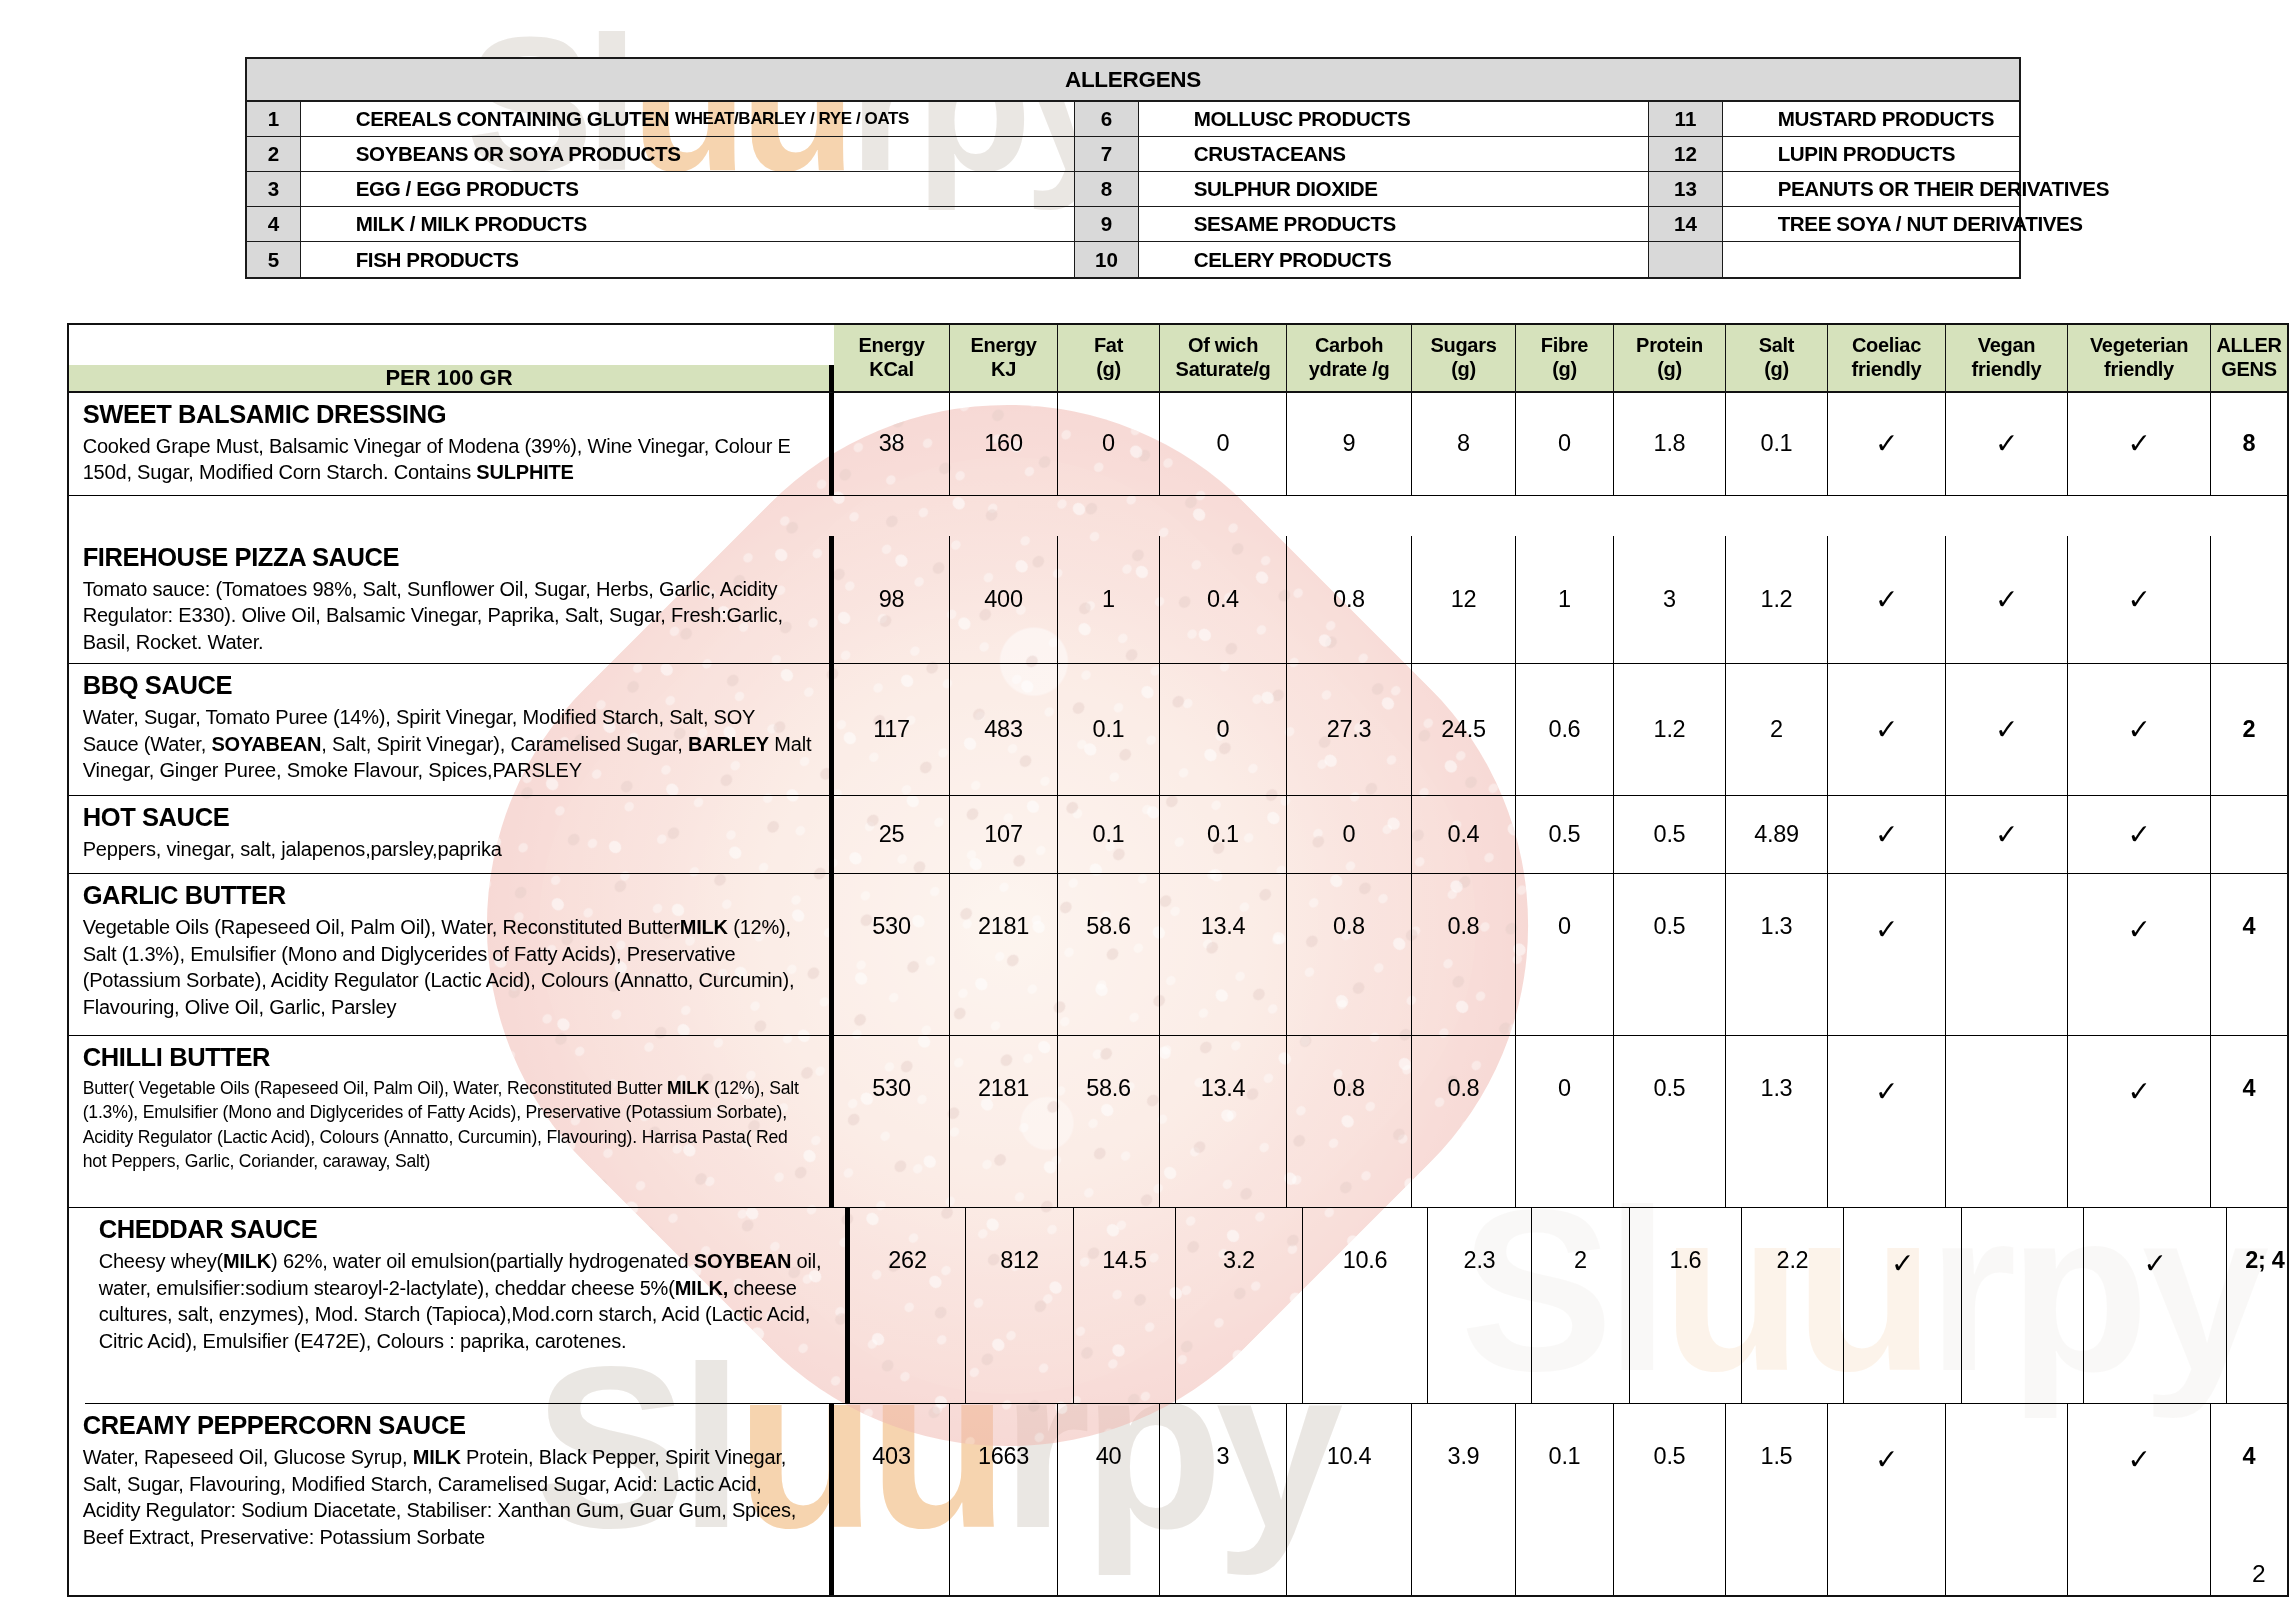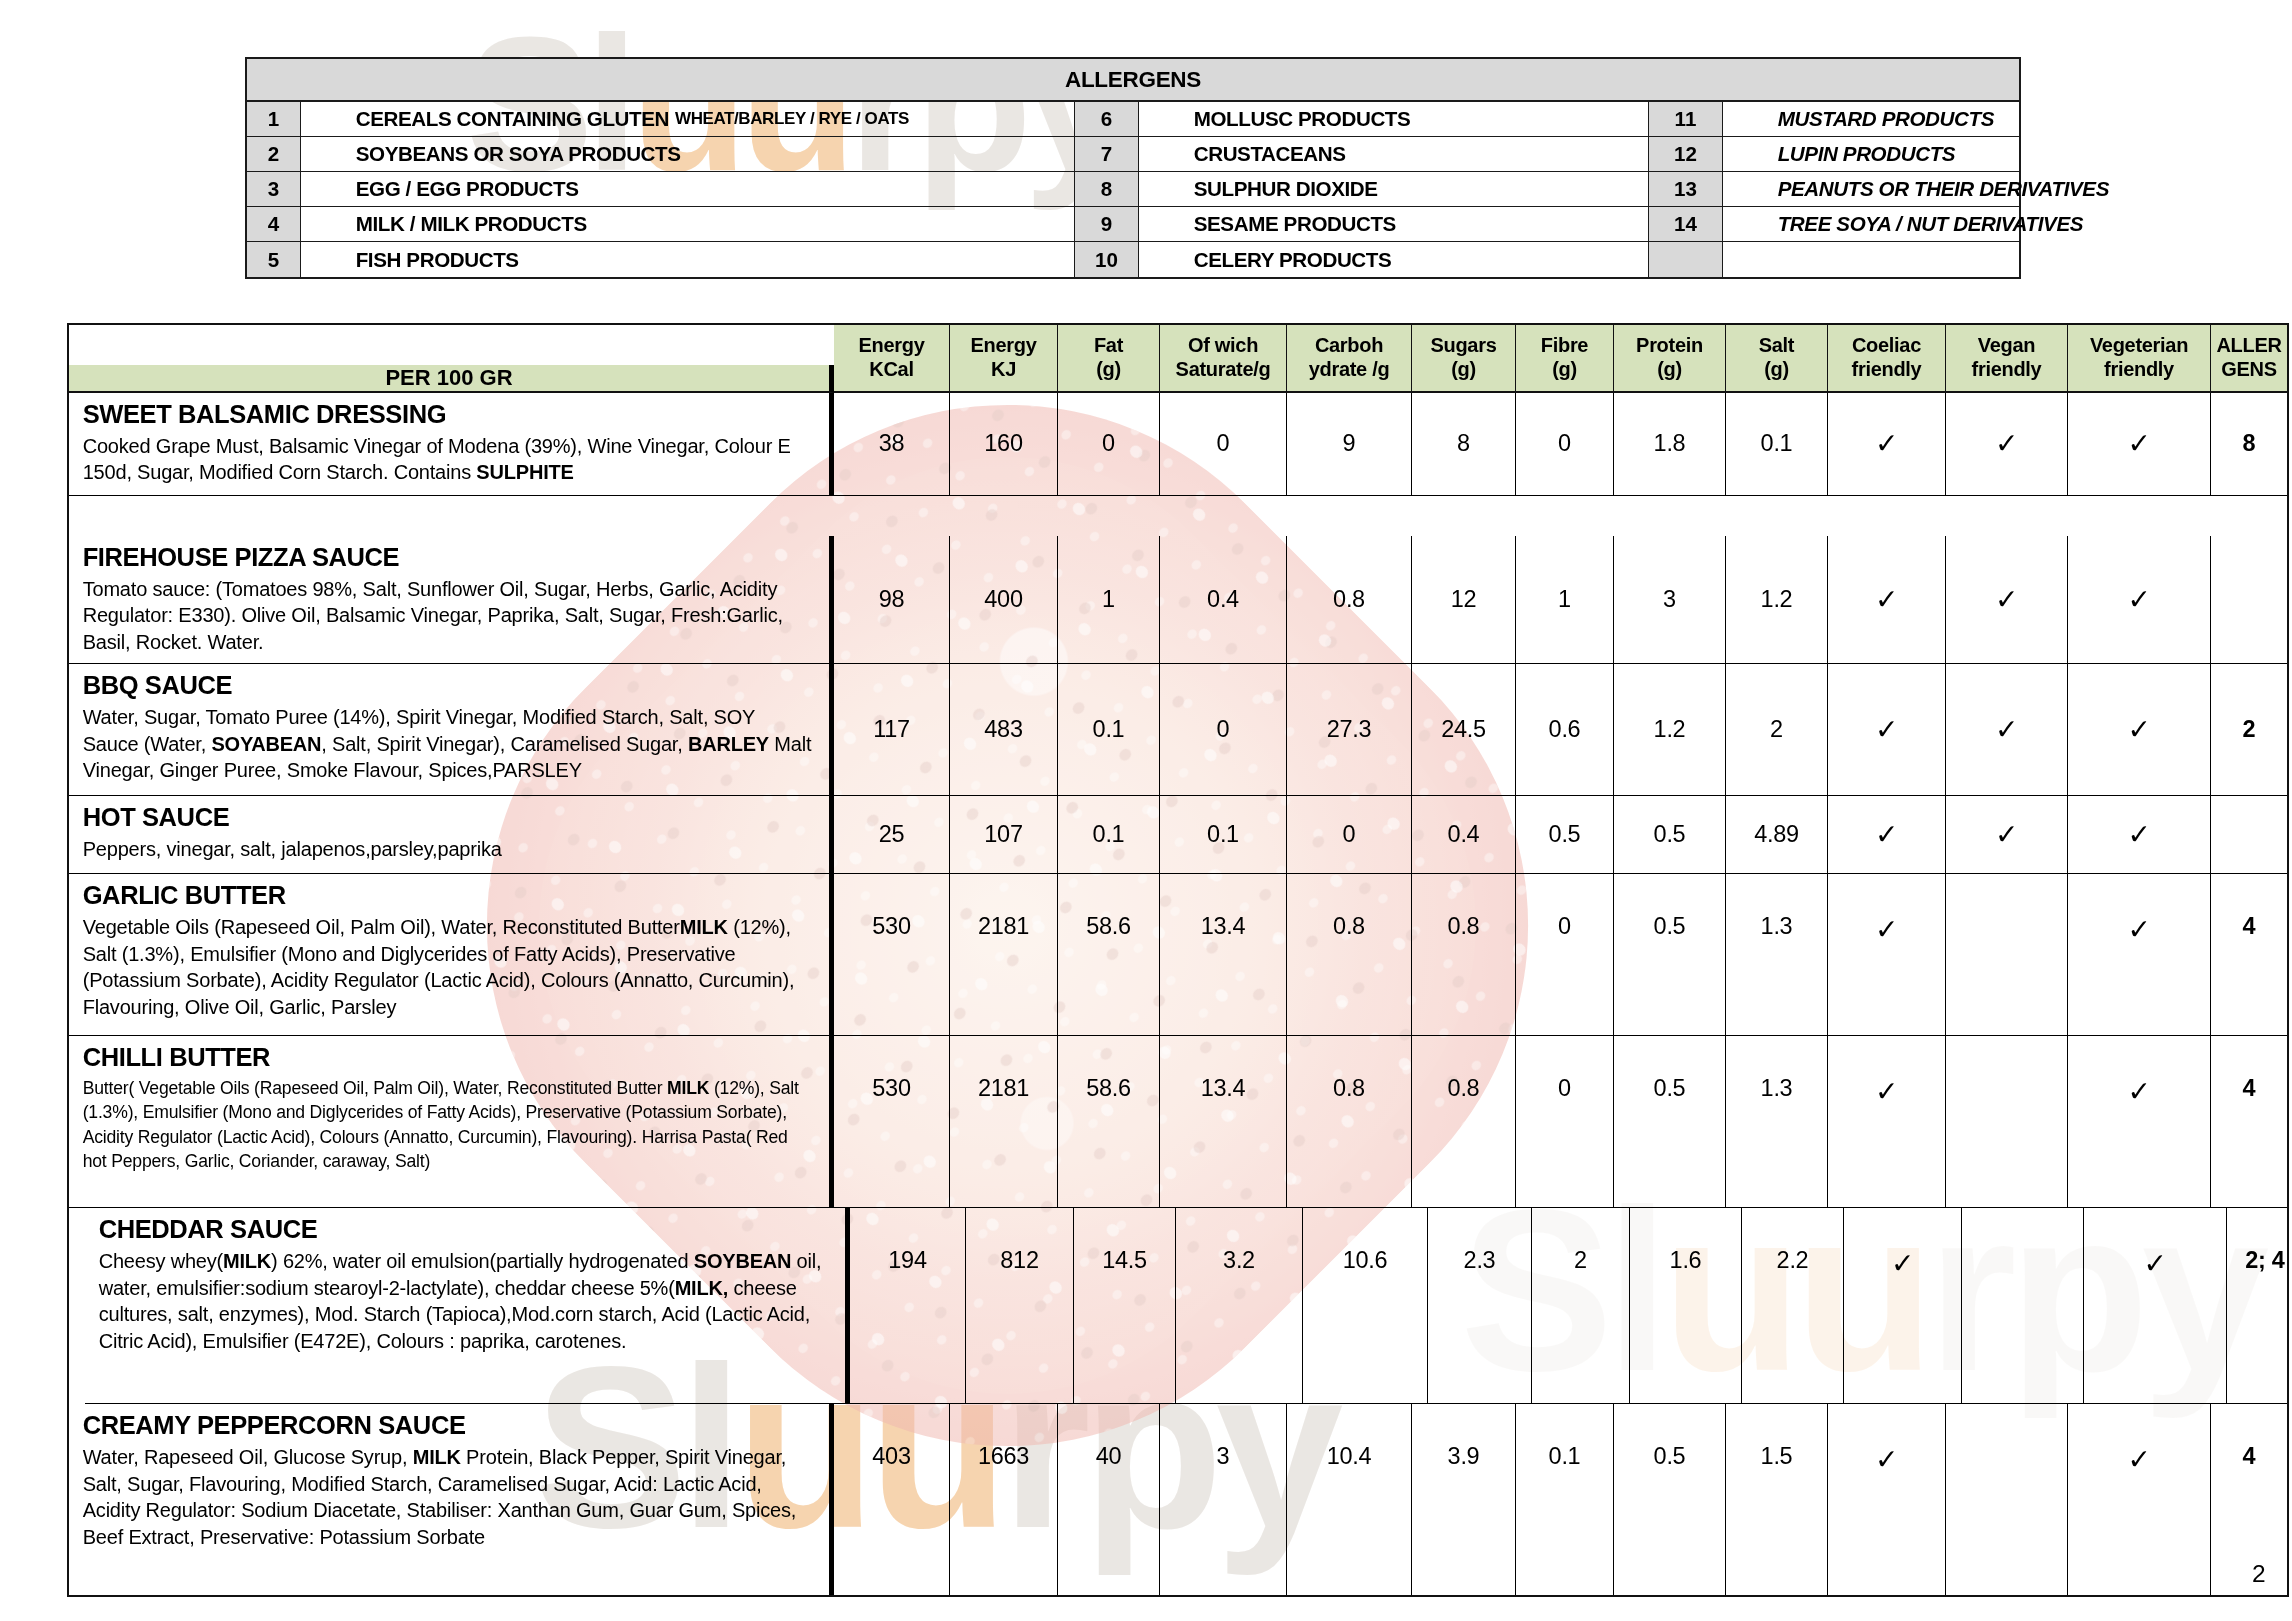--- a/index.html
+++ b/index.html
@@ -58,21 +58,21 @@
   .al-row:last-child{border-bottom:none;}
   .al-num{
     background:var(--cell-gray,#d9d9d9); border-right:1.5px solid #1a1a1a;
     display:flex; align-items:center; justify-content:center;
     font-weight:bold; font-size:20.6px;
   }
   .al-label{
     border-right:1.5px solid #1a1a1a; display:flex; align-items:center;
     padding-left:13.7px; font-weight:bold; font-size:20.6px; letter-spacing:-0.4px; white-space:nowrap;margin-left:41px;
   }
-  .al-row > :last-child{border-right:none;font-style:italic;}
+  .al-row > :last-child{border-right:none;}
   .al-label .small{font-size:17px; margin-left:5.9px;}
 
   
   #nutrition{
     position:absolute; z-index:1; left:67px; top:323px; width:2222px;
     border:2.5px solid #111;
   }
   .n-grid{
     display:grid;
     grid-template-columns:765px 116px 108px 102px 127px 125px 104px 98px 112px 102px 118px 122px 143px 76px;
@@ -295,21 +295,21 @@
           <div class="cell check">✓</div>
           <div class="cell check"></div>
           <div class="cell check">✓</div>
           <div class="cell alg">4</div>
         </div>
         <div class="n-grid n-row tall" style="min-height: 196px; margin-left: 16px;">
           <div class="cell desc">
             <h3>CHEDDAR SAUCE</h3>
             <p>Cheesy whey(<b>MILK</b>) 62%, water oil emulsion(partially hydrogenated <b>SOYBEAN</b> oil, water, emulsifier:sodium stearoyl-2-lactylate), cheddar cheese 5%(<b>MILK,</b> cheese cultures, salt, enzymes), Mod. Starch (Tapioca),Mod.corn starch, Acid (Lactic Acid, Citric Acid), Emulsifier (E472E), Colours : paprika, carotenes.</p>
           </div>
-          <div class="cell val">194</div>
+          <div class="cell val">262</div>
           <div class="cell val">812</div>
           <div class="cell val">14.5</div>
           <div class="cell val">3.2</div>
           <div class="cell val">10.6</div>
           <div class="cell val">2.3</div>
           <div class="cell val">2</div>
           <div class="cell val">1.6</div>
           <div class="cell val">2.2</div>
           <div class="cell check">✓</div>
           <div class="cell check"></div>

